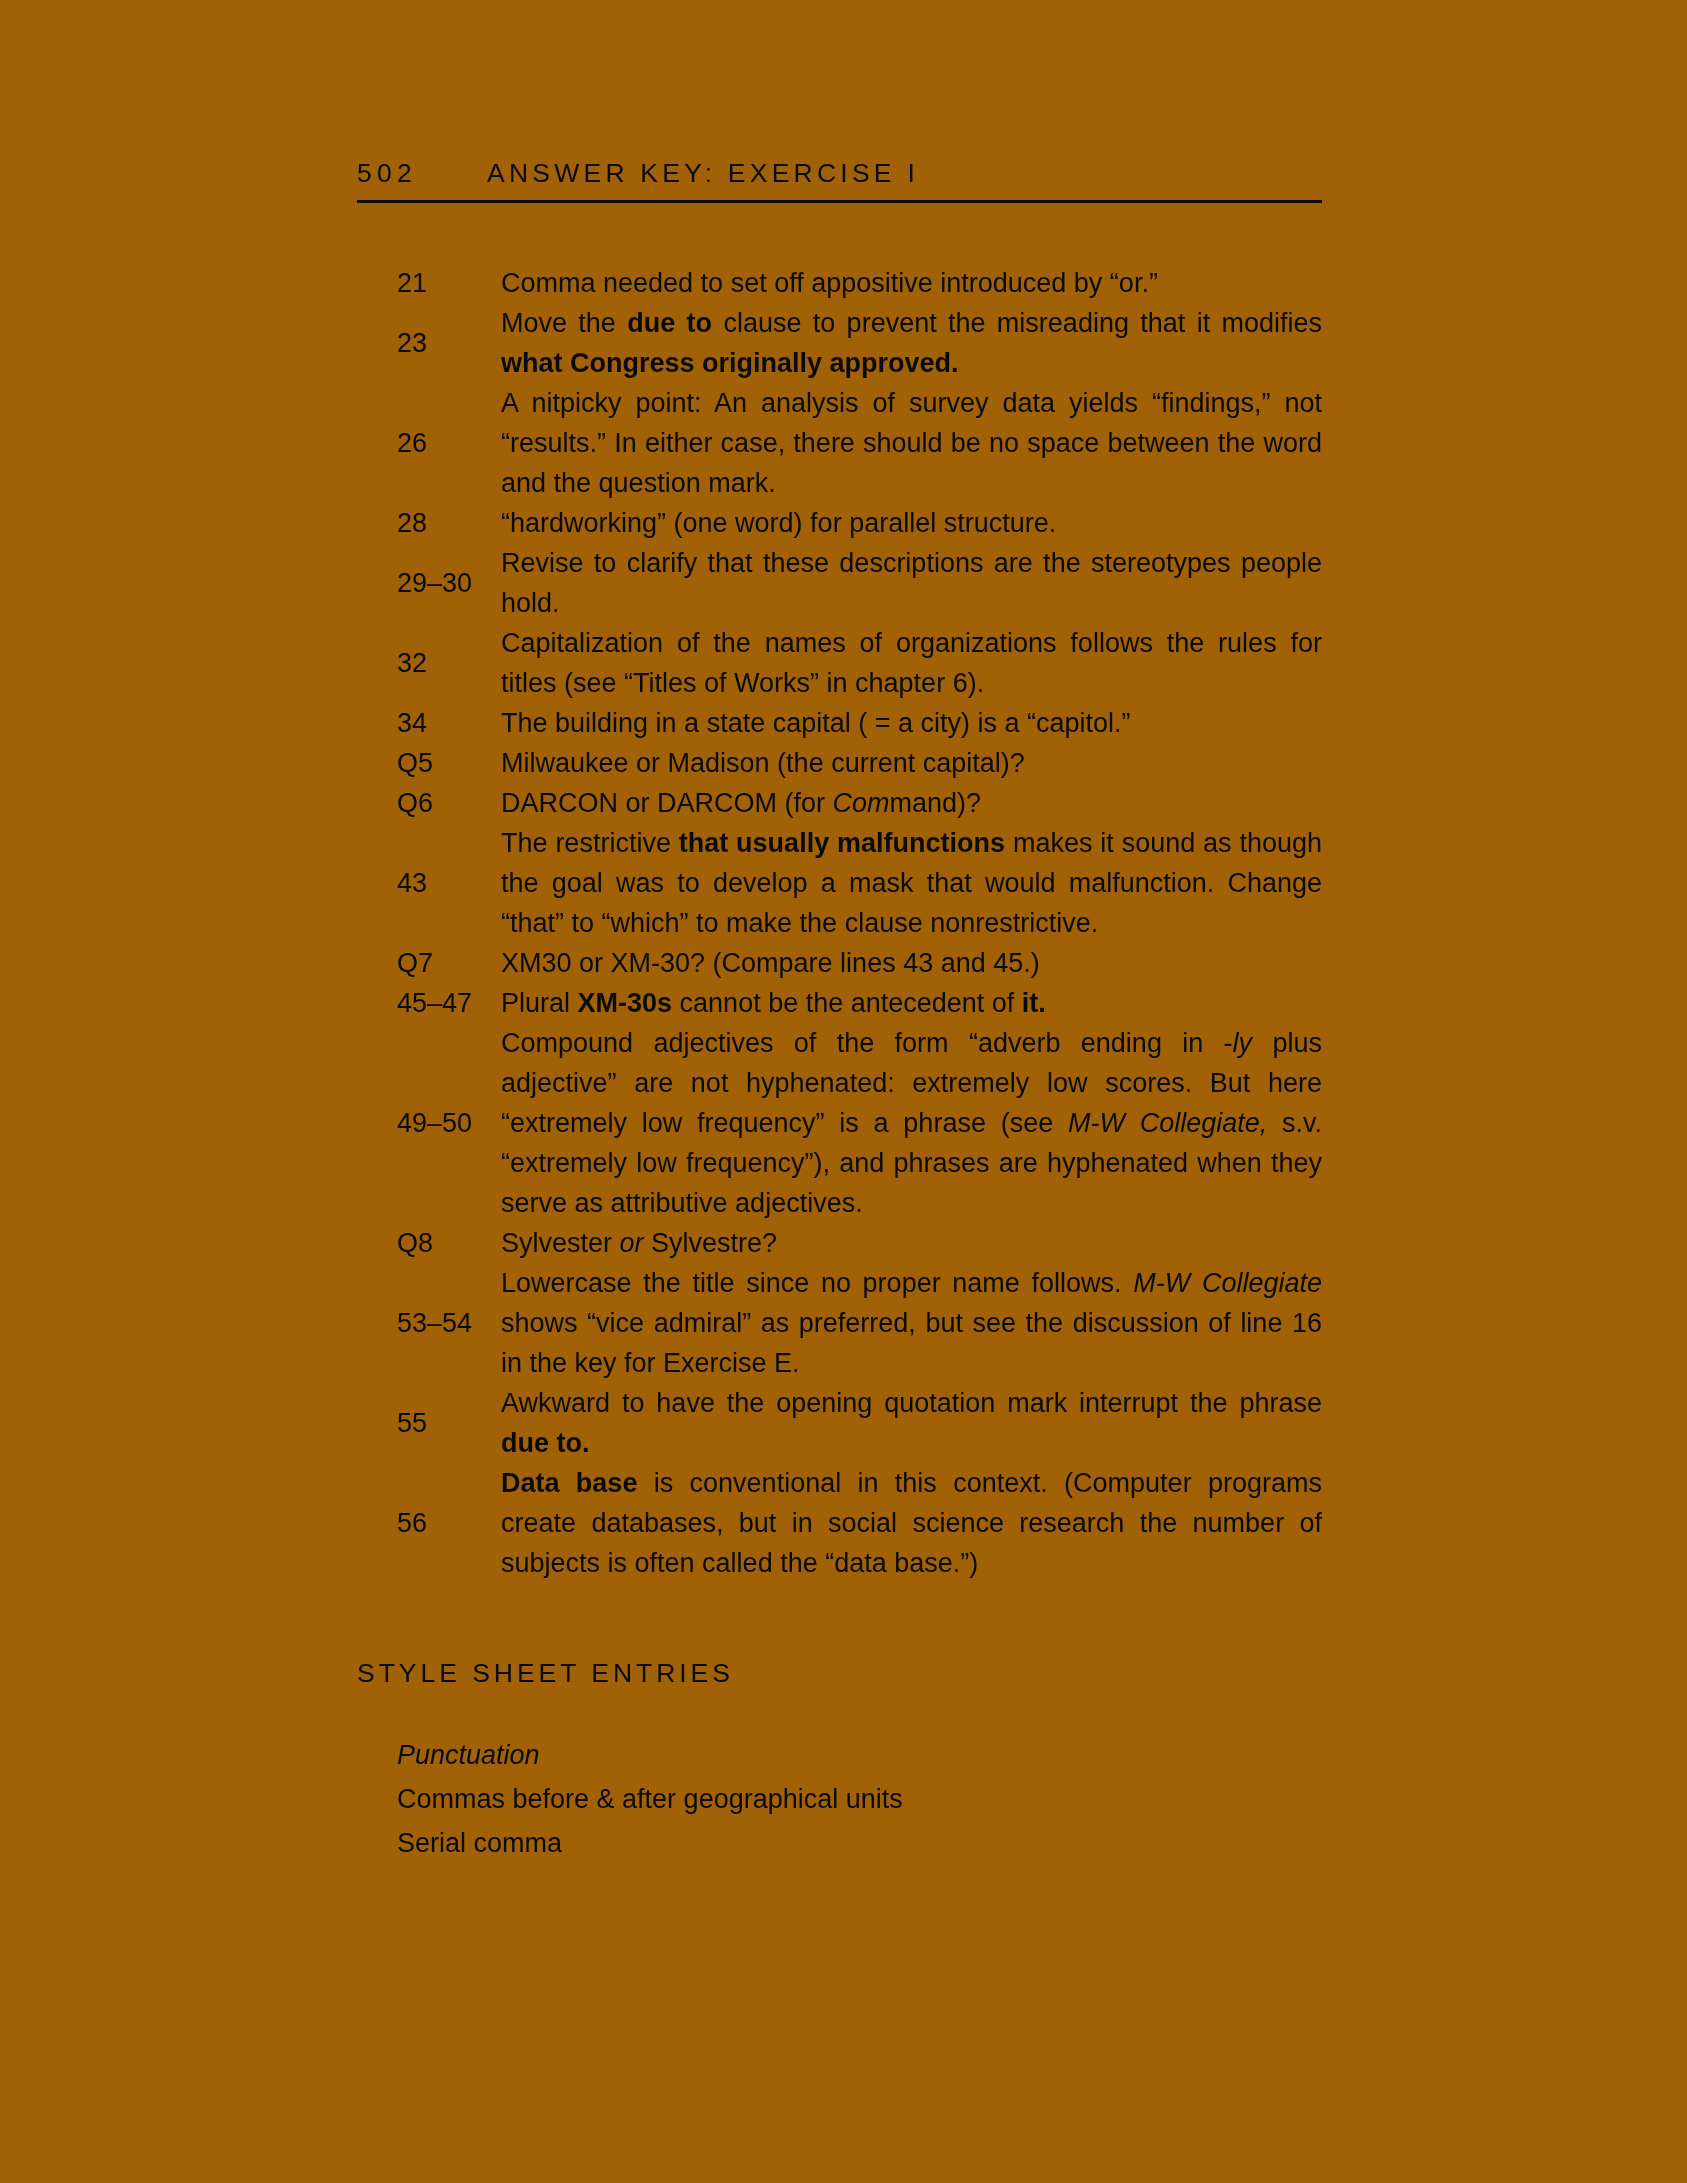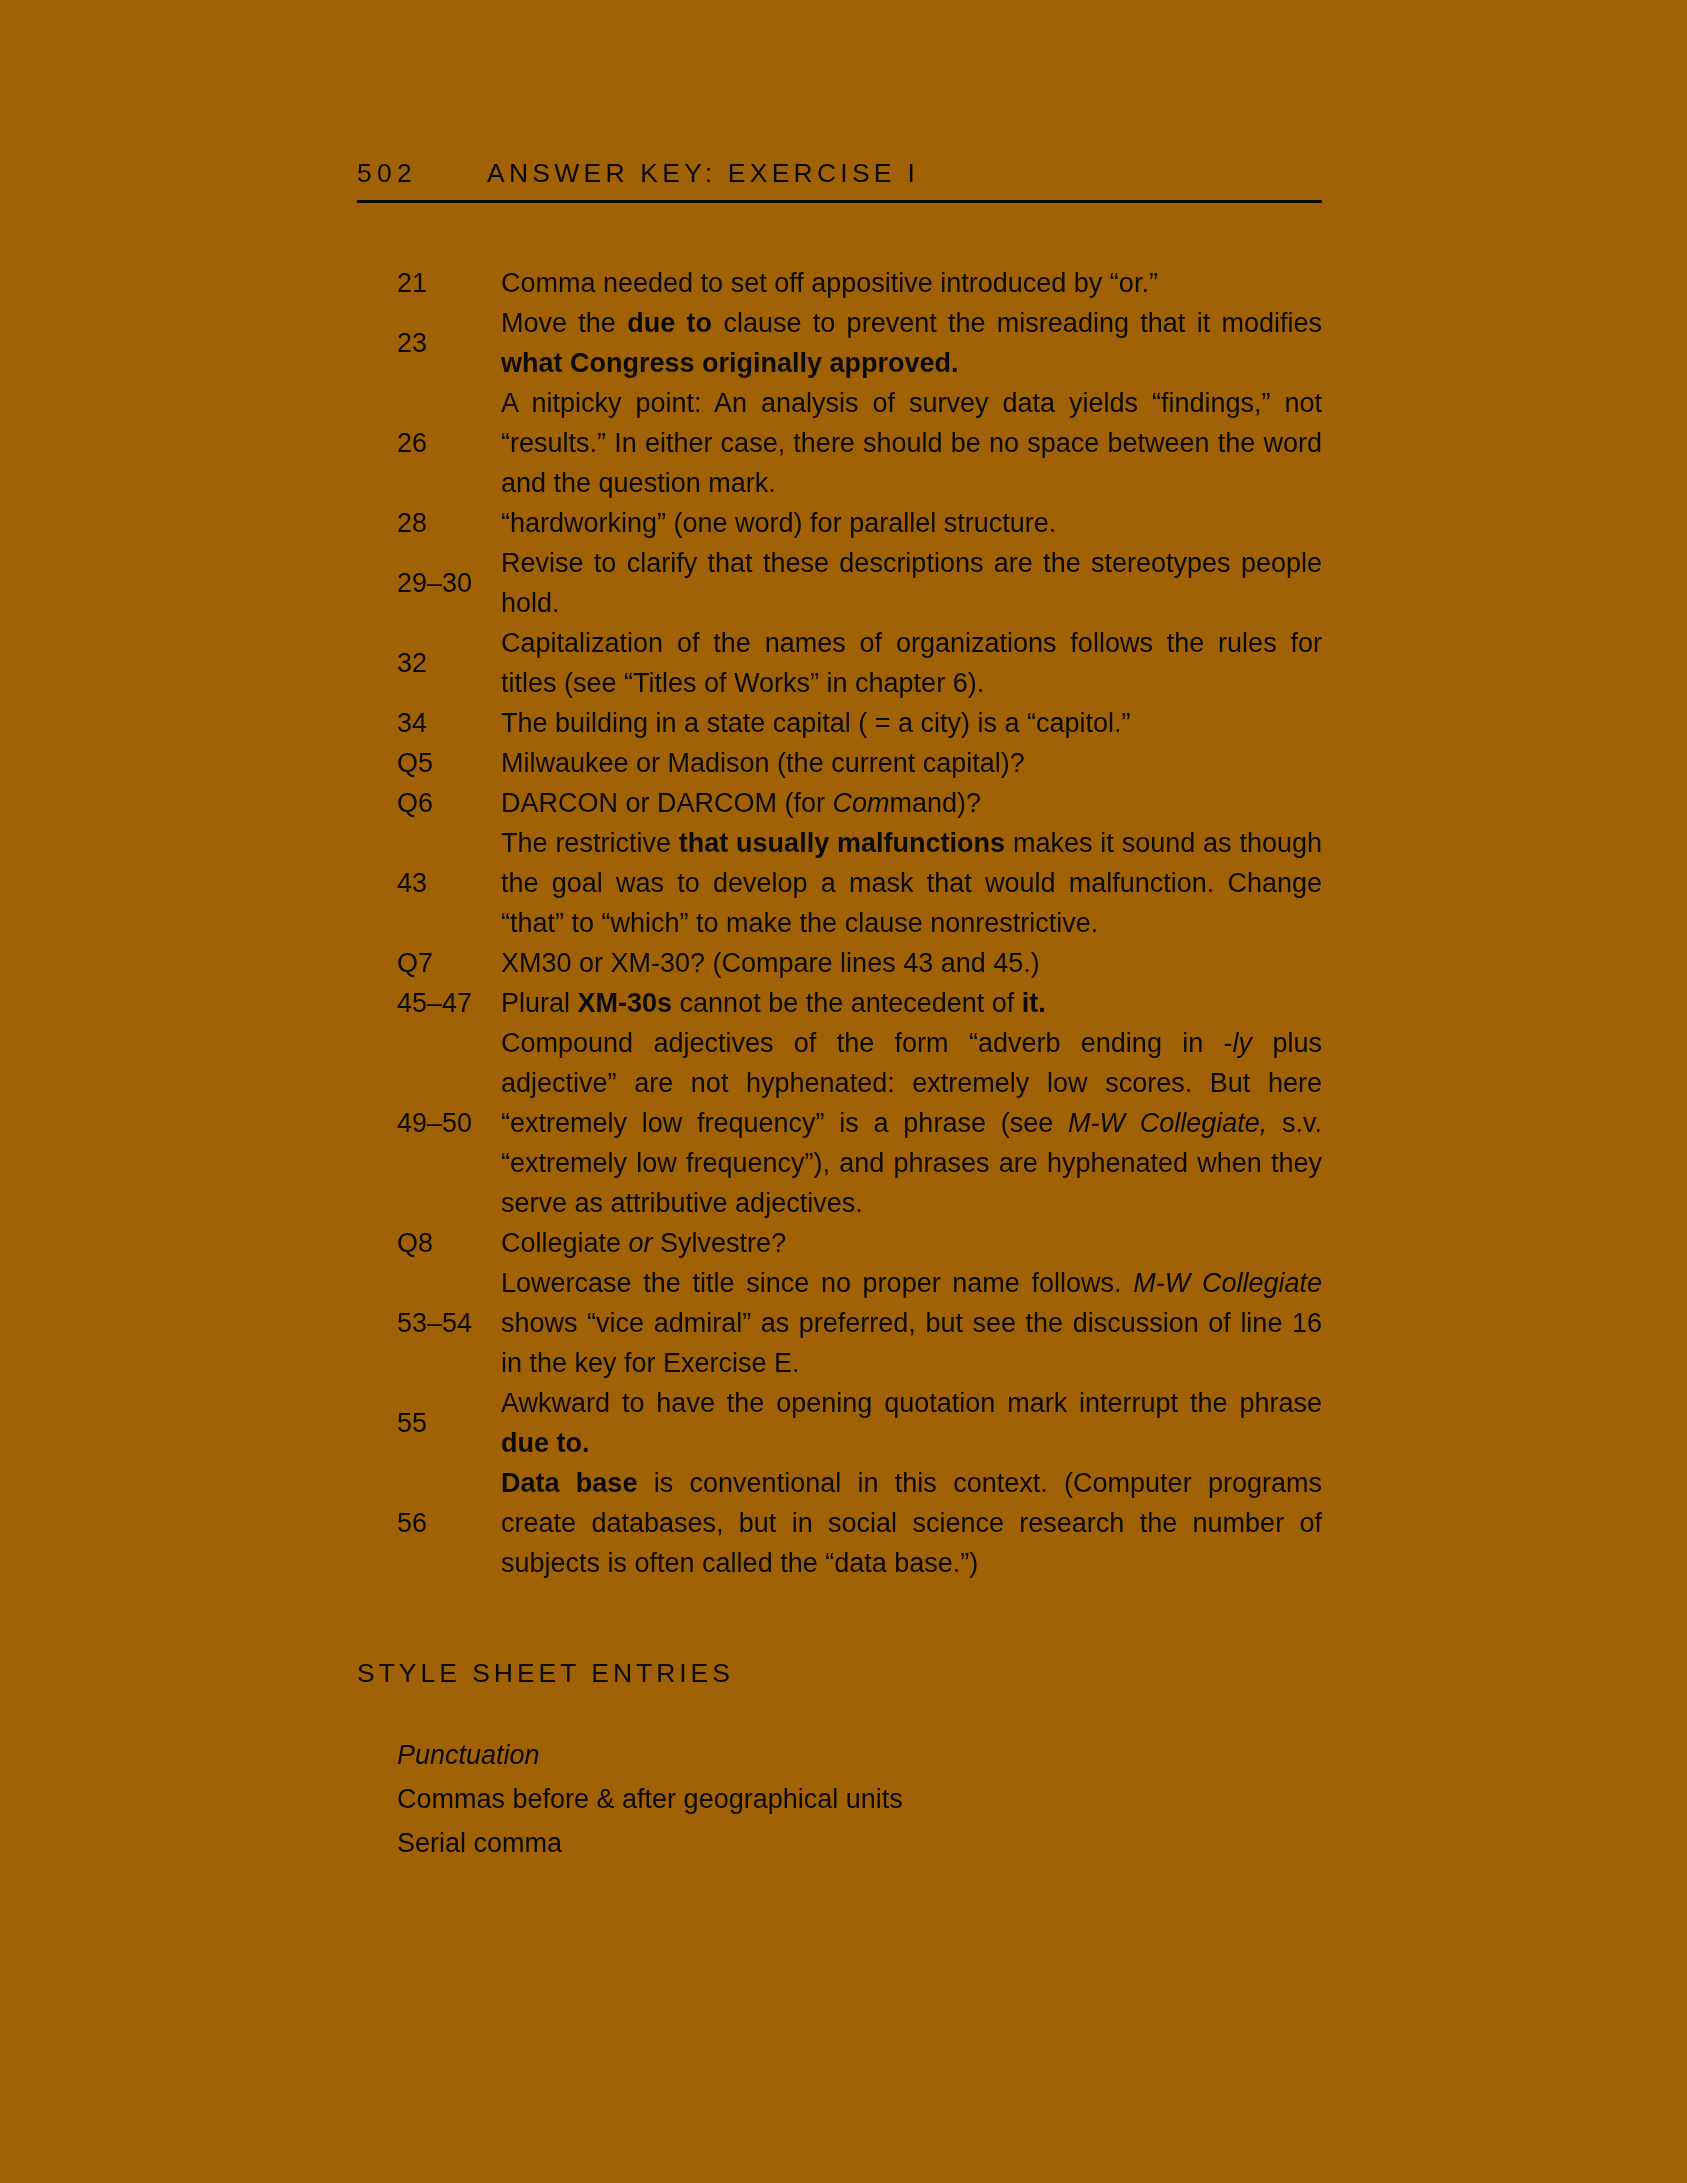--- a/index.html
+++ b/index.html
@@ -165,21 +165,21 @@
     <p class="entry-comment"><span>Plural </span><b>XM-30s</b><span> cannot be the antecedent of </span><b>it.</b></p>
   </div>
 
   <div class="entry">
     <span class="entry-ref">49–50</span>
     <p class="entry-comment"><span>Compound adjectives of the form “adverb ending in -</span><i>ly</i><span> plus adjective” are not hyphenated: extremely low scores. But here “extremely low frequency” is a phrase (see </span><i>M-W Collegiate,</i><span> s.v. “extremely low frequency”), and phrases are hyphenated when they serve as attributive adjectives.</span></p>
   </div>
 
   <div class="entry">
     <span class="entry-ref">Q8</span>
-    <p class="entry-comment"><span>Collegiate </span><i>or</i><span> Sylvestre?</span></p>
+    <p class="entry-comment"><span>Sylvester </span><i>or</i><span> Sylvestre?</span></p>
   </div>
 
   <div class="entry">
     <span class="entry-ref">53–54</span>
     <p class="entry-comment"><span>Lowercase the title since no proper name follows. </span><i>M-W Collegiate</i><span> shows “vice admiral” as preferred, but see the discussion of line 16 in the key for Exercise E.</span></p>
   </div>
 
   <div class="entry">
     <span class="entry-ref">55</span>
     <p class="entry-comment"><span>Awkward to have the opening quotation mark interrupt the phrase </span><b>due to.</b></p>

